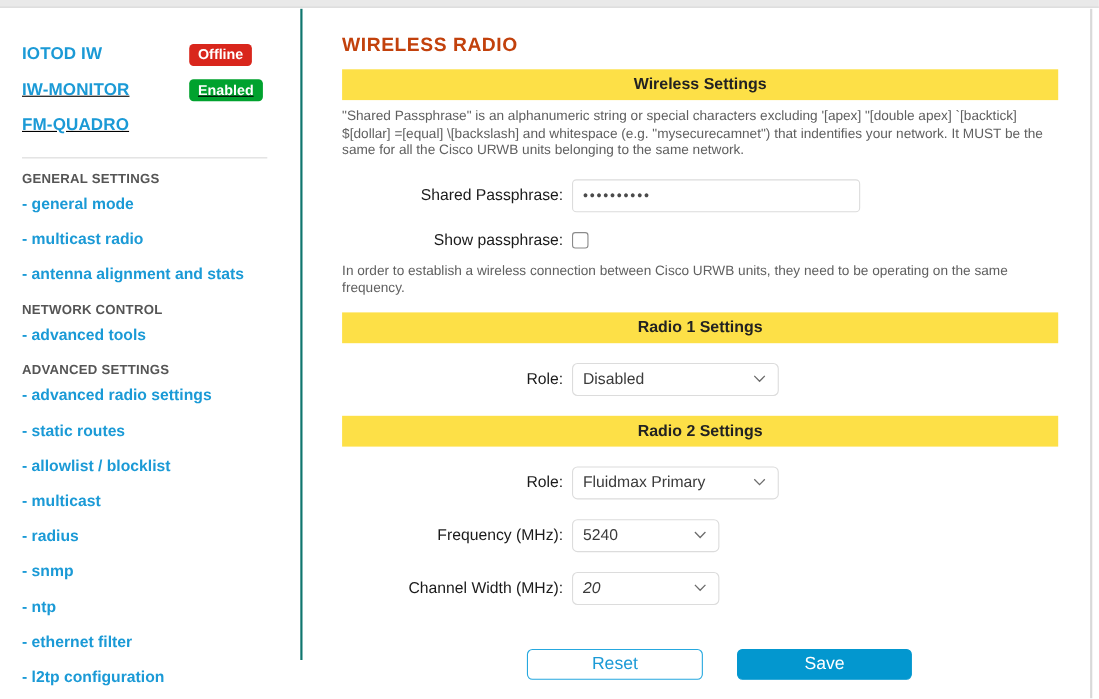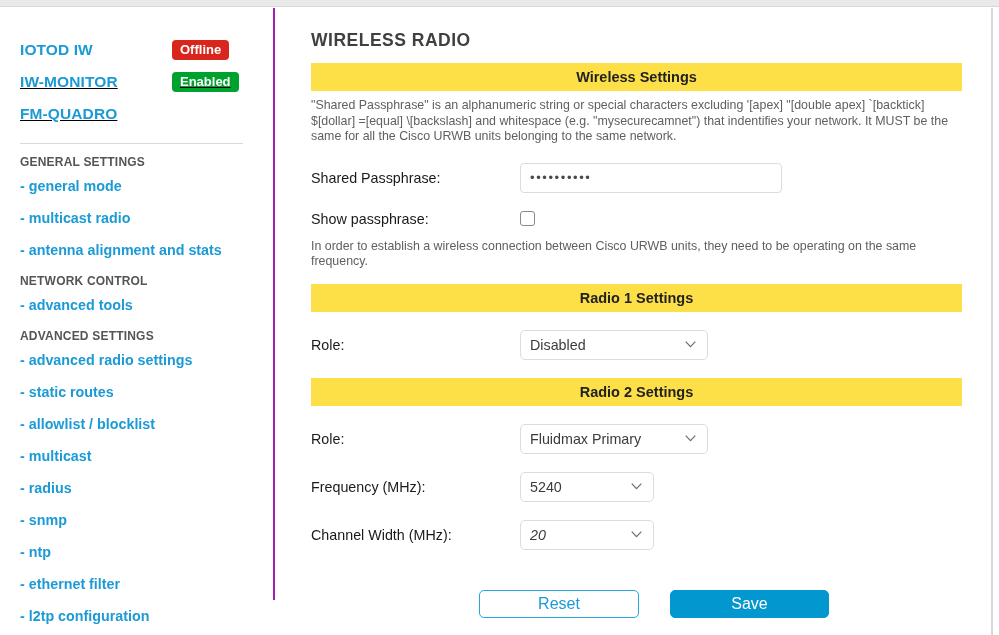--- a/index.html
+++ b/index.html
@@ -23,21 +23,21 @@
     background: #e9e9e9;
     border-bottom: 1px solid #d7d7d7;
   }
 
   
   .sidebar {
     position: absolute;
     top: 8px; left: 6px;
     width: 269px; height: 592px;
     background: #ffffff;
-    border-right: 2px solid #a21caf;
+    border-right: 2px solid #0f766e;
     padding: 0 0 0 14px;
   }
   .brand-row {
     display: flex;
     align-items: center;
     height: 32px;
     margin-top: 26px;
   }
   .brand-row + .brand-row { margin-top: 0; text-decoration: underline; }
   .brand-name {
@@ -91,21 +91,21 @@
   
   .main {
     position: absolute;
     top: 8px; left: 278px;
     width: 715px; height: 627px;
     background: #ffffff;
     border-right: 2px solid #d9d9d9;
     padding: 22px 32px 0 33px;
   }
   .page-title {
-    color: #404040;
+    color: #c2410c;
     font-size: 17.5px;
     font-weight: bold;
     letter-spacing: .5px;
     margin: 0 0 12px 0;
   }
   .section-band {
     background: #fde047;
     width: 651px;
     height: 28px;
     display: flex;
@@ -125,21 +125,21 @@
 
   .field-row {
     display: flex;
     align-items: center;
     width: 651px;
     margin-top: 18px;
   }
   .field-label {
     color: #1a1a1a;
     font-size: 14.3px;
-    text-align: left;
+    text-align: right;
     width: 209px;
     padding-right: 8px;
     white-space: nowrap;
   }
   .text-input {
     width: 262px;
     height: 30px;
     border: 1px solid #dcdcdc;
     border-radius: 4px;
     background: #ffffff;

